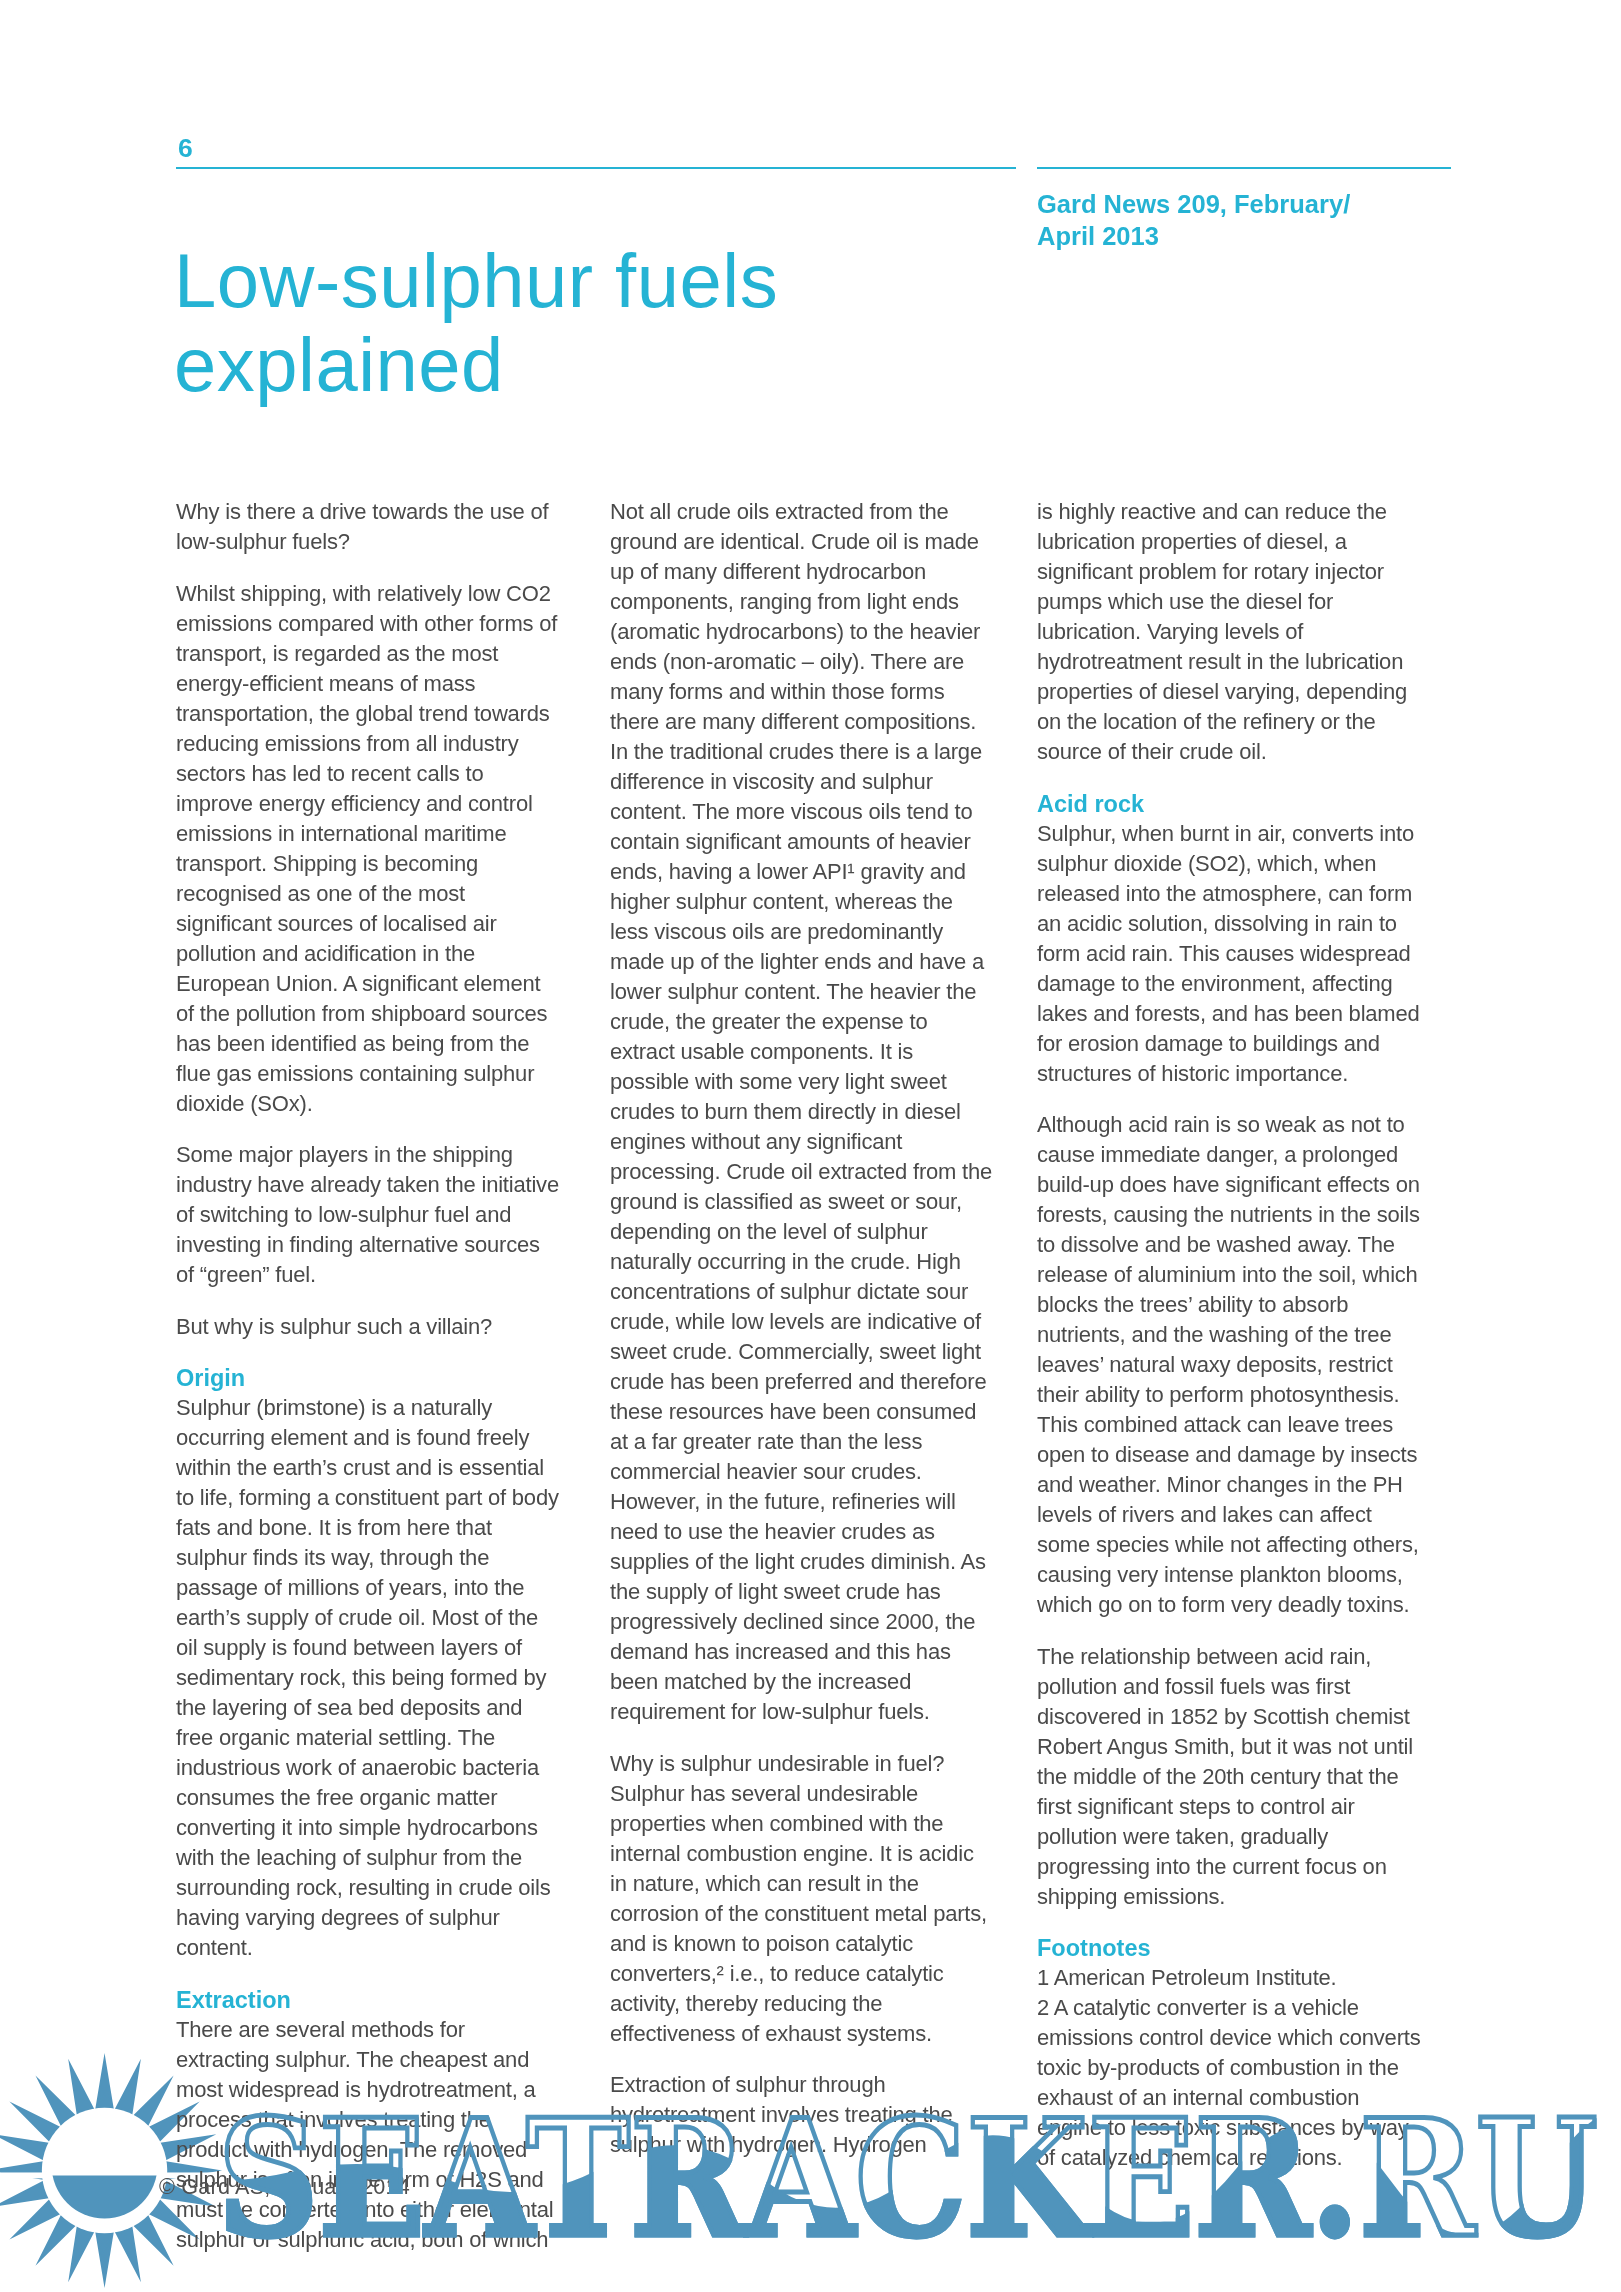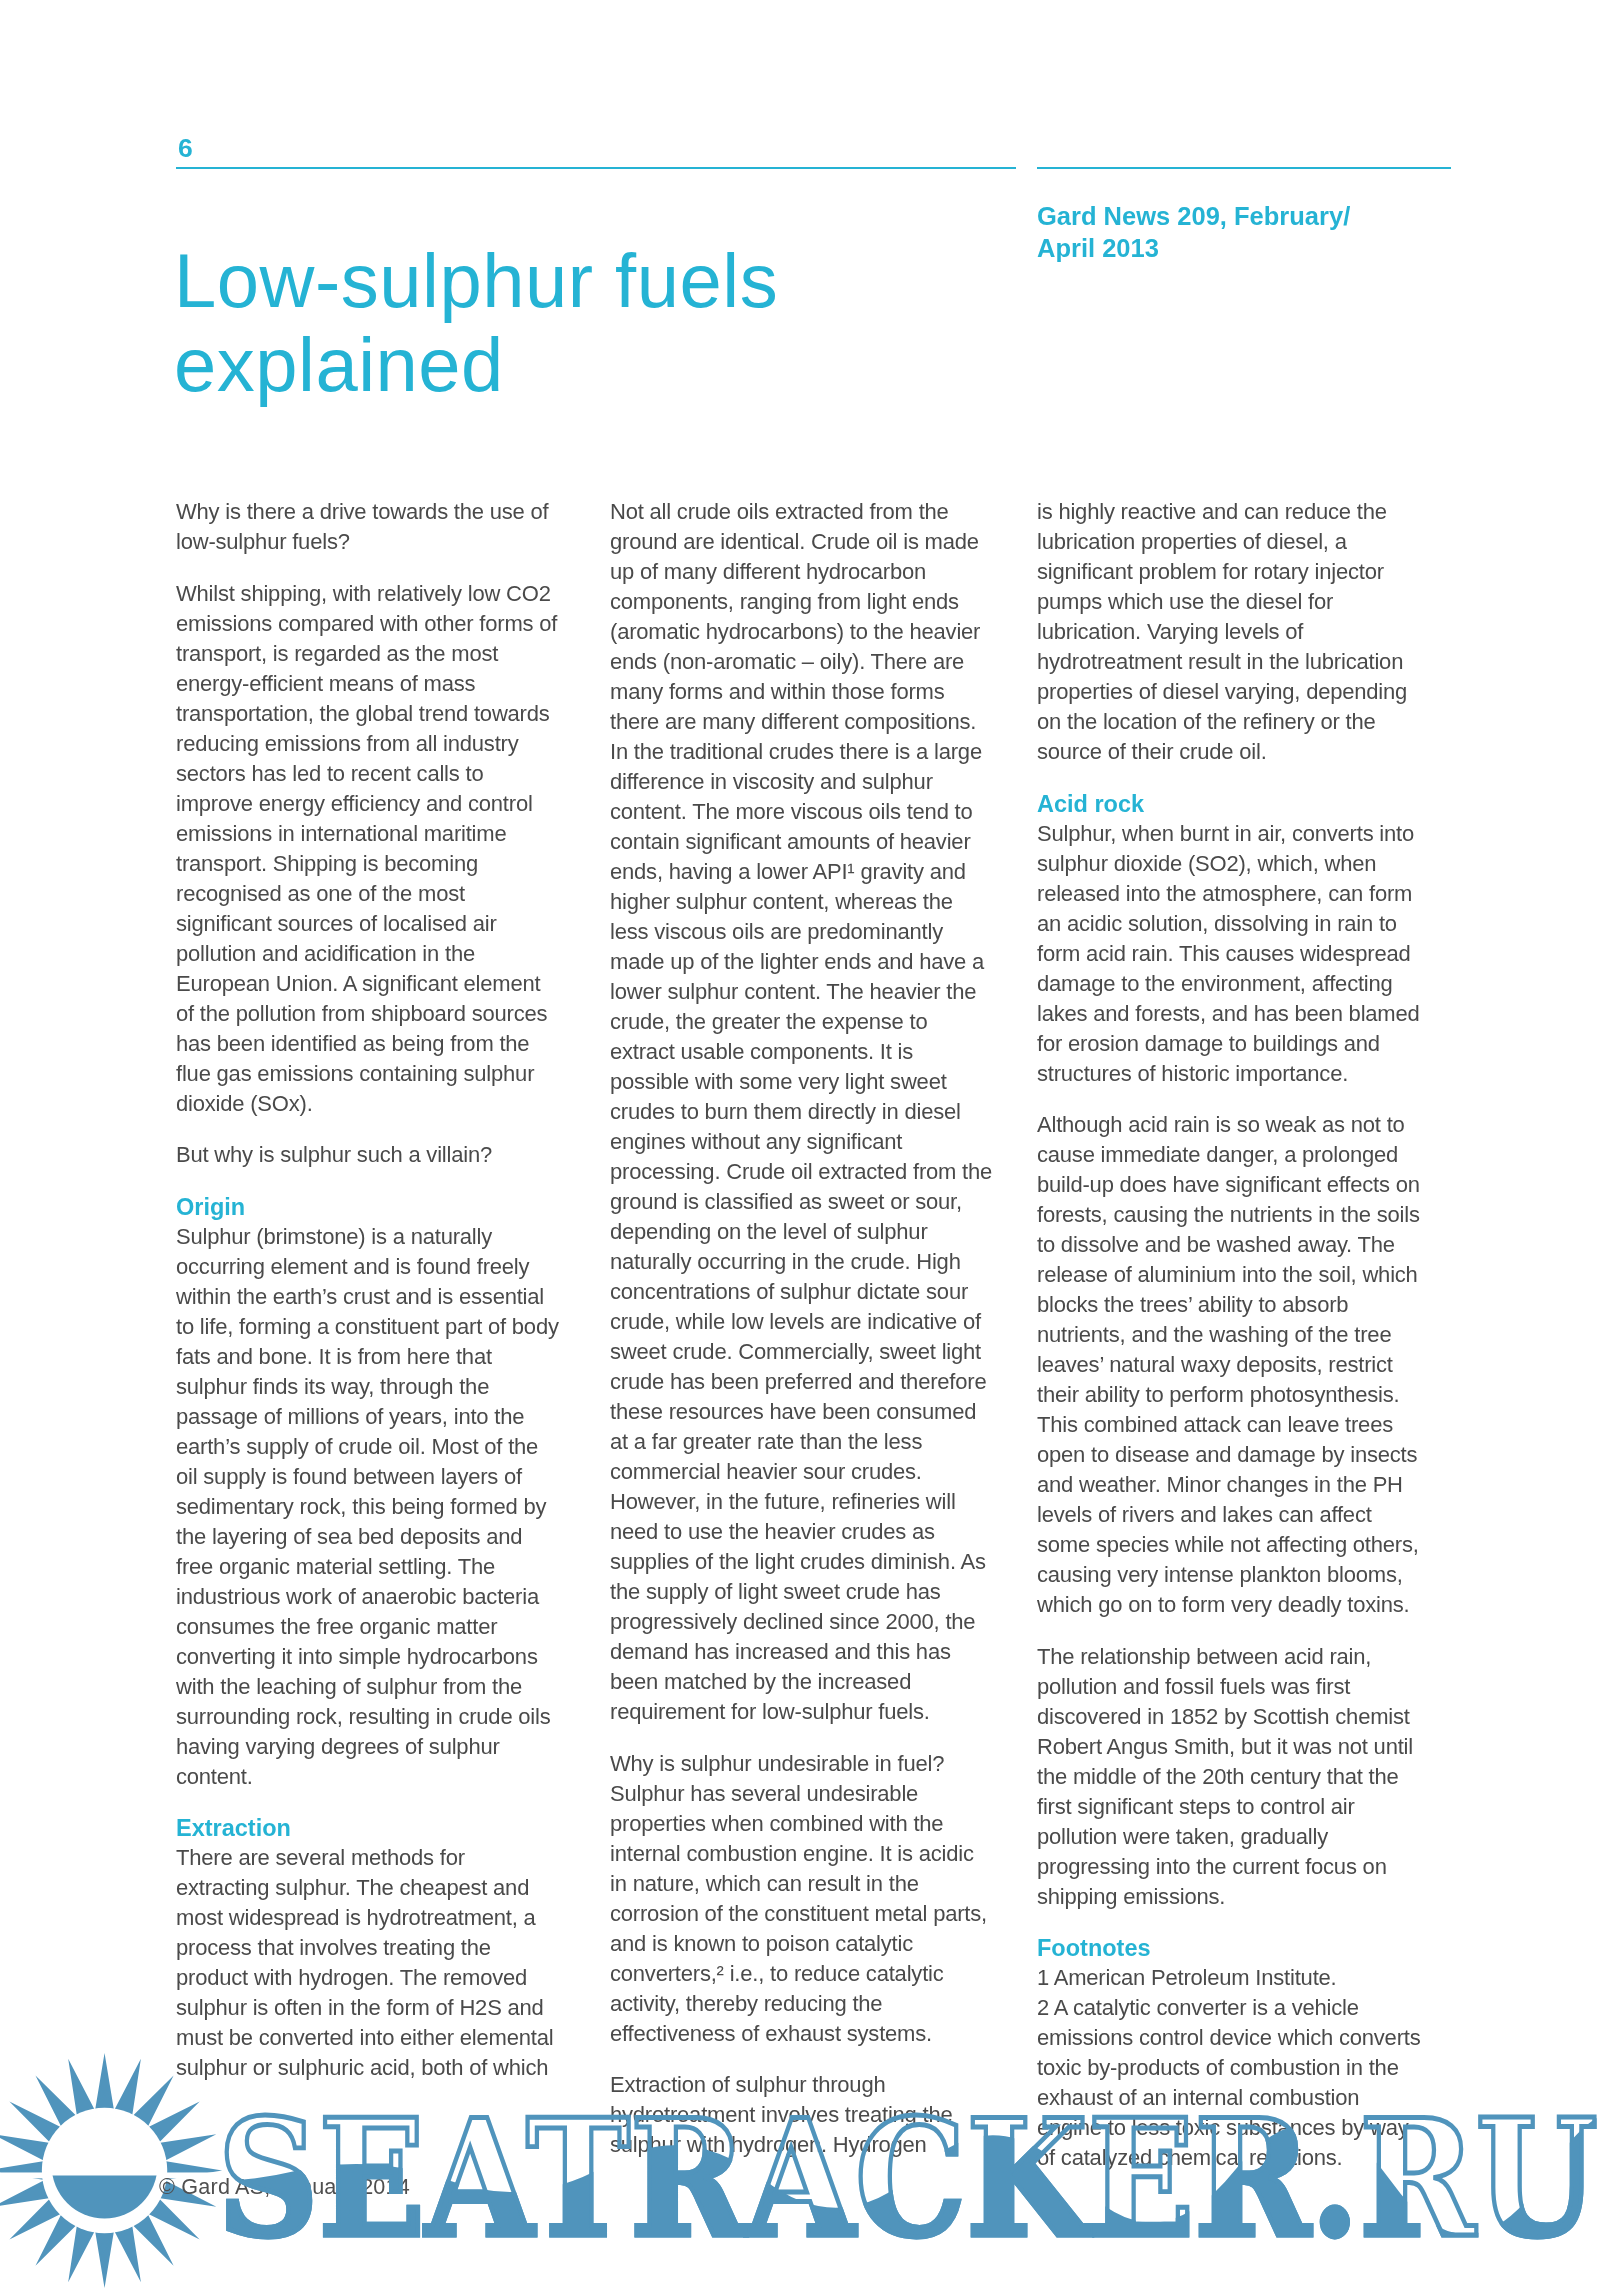--- a/index.html
+++ b/index.html
@@ -17,21 +17,21 @@
   }
   #rule-left{left:176px;width:840px;}
   #rule-right{left:1037px;width:414px;}
   #article-title{
     position:absolute;left:174px;top:188px;
     font-size:76px;line-height:84px;font-weight:100;
     letter-spacing:0.5px;color:var(--accent);
     white-space:pre-line;
   }
   #masthead{
-    position:absolute;left:1037px;top:200px;
+    position:absolute;left:1037px;top:188px;
     font-size:25.5px;line-height:32px;font-weight:bold;color:var(--accent);
     white-space:pre-line;
   }
   .column{
     position:absolute;top:497px;width:386px;
     font-size:22px;line-height:30px;letter-spacing:-0.2px;
     font-weight:300;color:var(--text);
   }
   #col1{left:176px;}
   #col2{left:610px;}
@@ -81,20 +81,21 @@
     </defs>
     <polygon class="sun-shape" points="123.0,3.0 132.7,61.8 160.1,8.9 151.1,67.8 193.5,25.9 166.8,79.2 220.1,52.5 178.2,94.9 237.1,85.9 184.2,113.3 243.0,123.0 184.2,132.7 237.1,160.1 178.2,151.1 220.1,193.5 166.8,166.8 193.5,220.1 151.1,178.2 160.1,237.1 132.7,184.2 123.0,243.0 113.3,184.2 85.9,237.1 94.9,178.2 52.5,220.1 79.2,166.8 25.9,193.5 67.8,151.1 8.9,160.1 61.8,132.7 3.0,123.0 61.8,113.3 8.9,85.9 67.8,94.9 25.9,52.5 79.2,79.2 52.5,25.9 94.9,67.8 85.9,8.9 113.3,61.8"></polygon>
     <circle cx="123" cy="123" r="64" fill="#ffffff"></circle>
     <rect x="0" y="125" width="250" height="6" fill="#ffffff"></rect>
     <circle class="sun-shape" cx="123" cy="118" r="54" clip-path="url(#discClip)"></circle>
   </svg>
 
   <div id="col1" class="column">
       <div class="para">Why is there a drive towards the use of low-sulphur fuels?</div>
       <div class="para">Whilst shipping, with relatively low CO2 emissions compared with other forms of transport, is regarded as the most energy-efficient means of mass transportation, the global trend towards reducing emissions from all industry sectors has led to recent calls to improve energy efficiency and control emissions in international maritime transport. Shipping is becoming recognised as one of the most significant sources of localised air pollution and acidification in the European Union. A significant element of the pollution from shipboard sources has been identified as being from the flue gas emissions containing sulphur dioxide (SOx).</div>
+      <div class="para">Some major players in the shipping industry have already taken the initiative of switching to low-sulphur fuel and investing in finding alternative sources of “green” fuel.</div>
       <div class="para">But why is sulphur such a villain?</div>
       <div class="heading">Origin</div>
       <div class="para">Sulphur (brimstone) is a naturally occurring element and is found freely within the earth’s crust and is essential to life, forming a constituent part of body fats and bone. It is from here that sulphur finds its way, through the passage of millions of years, into the earth’s supply of crude oil. Most of the oil supply is found between layers of sedimentary rock, this being formed by the layering of sea bed deposits and free organic material settling. The industrious work of anaerobic bacteria consumes the free organic matter converting it into simple hydrocarbons with the leaching of sulphur from the surrounding rock, resulting in crude oils having varying degrees of sulphur content.</div>
       <div class="heading">Extraction</div>
       <div class="para">There are several methods for extracting sulphur. The cheapest and most widespread is hydrotreatment, a process that involves treating the product with hydrogen.  The removed sulphur is often in the form of H2S and must be converted into either elemental sulphur or sulphuric acid, both of which</div>
     </div>
   <div id="col2" class="column">
       <div class="para">Not all crude oils extracted from the ground are identical.  Crude oil is made up of many different hydrocarbon components, ranging from light ends (aromatic hydrocarbons) to the heavier ends (non-aromatic – oily). There are many forms and within those forms there are many different compositions. In the traditional crudes there is a large difference in viscosity and sulphur content.  The more viscous oils tend to contain significant amounts of heavier ends, having a lower API¹ gravity and higher sulphur content, whereas the less viscous oils are predominantly made up of the lighter ends and have a lower sulphur content. The heavier the crude, the greater the expense to extract usable components. It is possible with some very light sweet crudes to burn them directly in diesel engines without any significant processing. Crude oil extracted from the ground is classified as sweet or sour, depending on the level of sulphur naturally occurring in the crude. High concentrations of sulphur dictate sour crude, while low levels are indicative of sweet crude. Commercially, sweet light crude has been preferred and therefore these resources have been consumed at a far greater rate than the less commercial heavier sour crudes. However, in the future, refineries will need to use the heavier crudes as supplies of the light crudes diminish. As the supply of light sweet crude has progressively declined since 2000, the demand has increased and this has been matched by the increased requirement for low-sulphur fuels.</div>
       <div class="para">Why is sulphur undesirable in fuel? Sulphur has several undesirable properties when combined with the internal combustion engine. It is acidic in nature, which can result in the corrosion of the constituent metal parts, and is known to poison catalytic converters,² i.e., to reduce catalytic activity, thereby reducing the effectiveness of exhaust systems.</div>
       <div class="para">Extraction of sulphur through hydrotreatment involves treating the sulphur with hydrogen.  Hydrogen</div>

